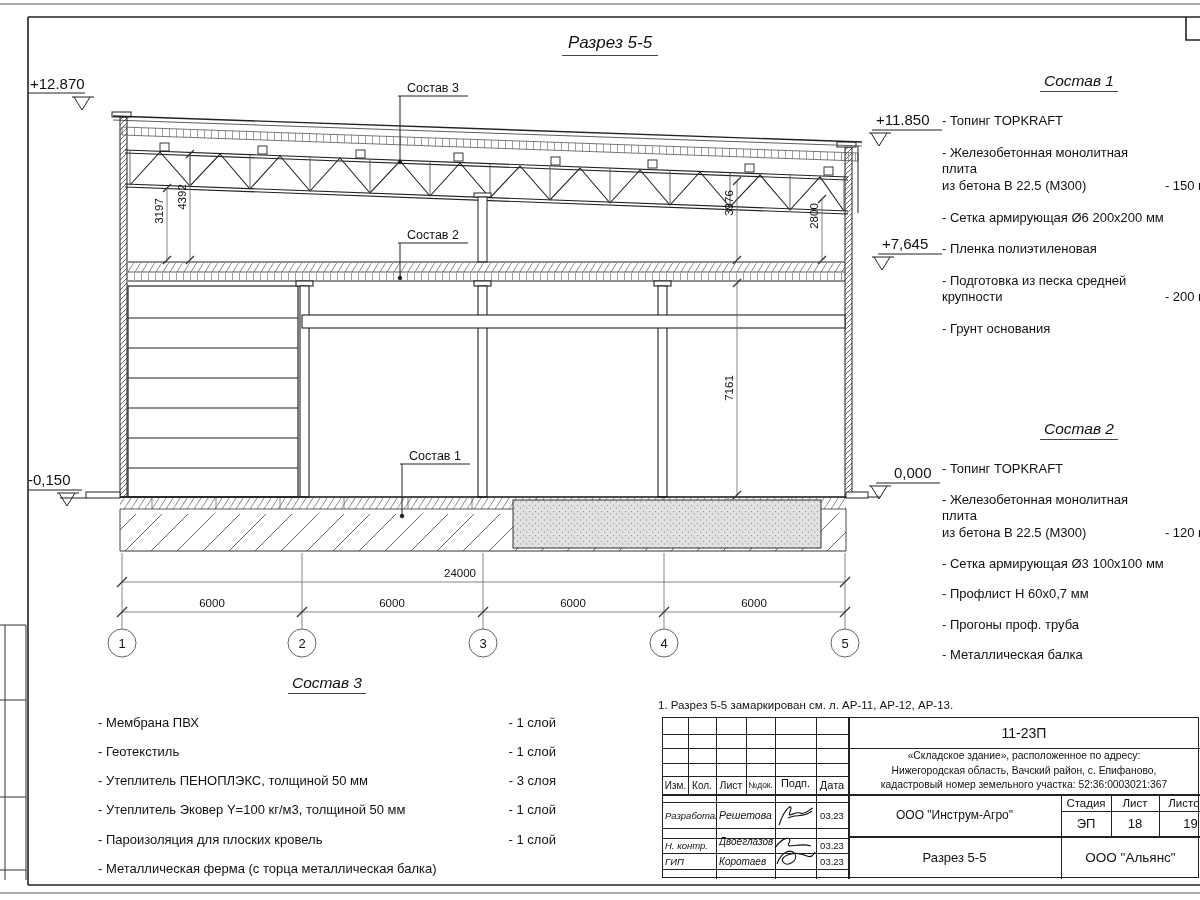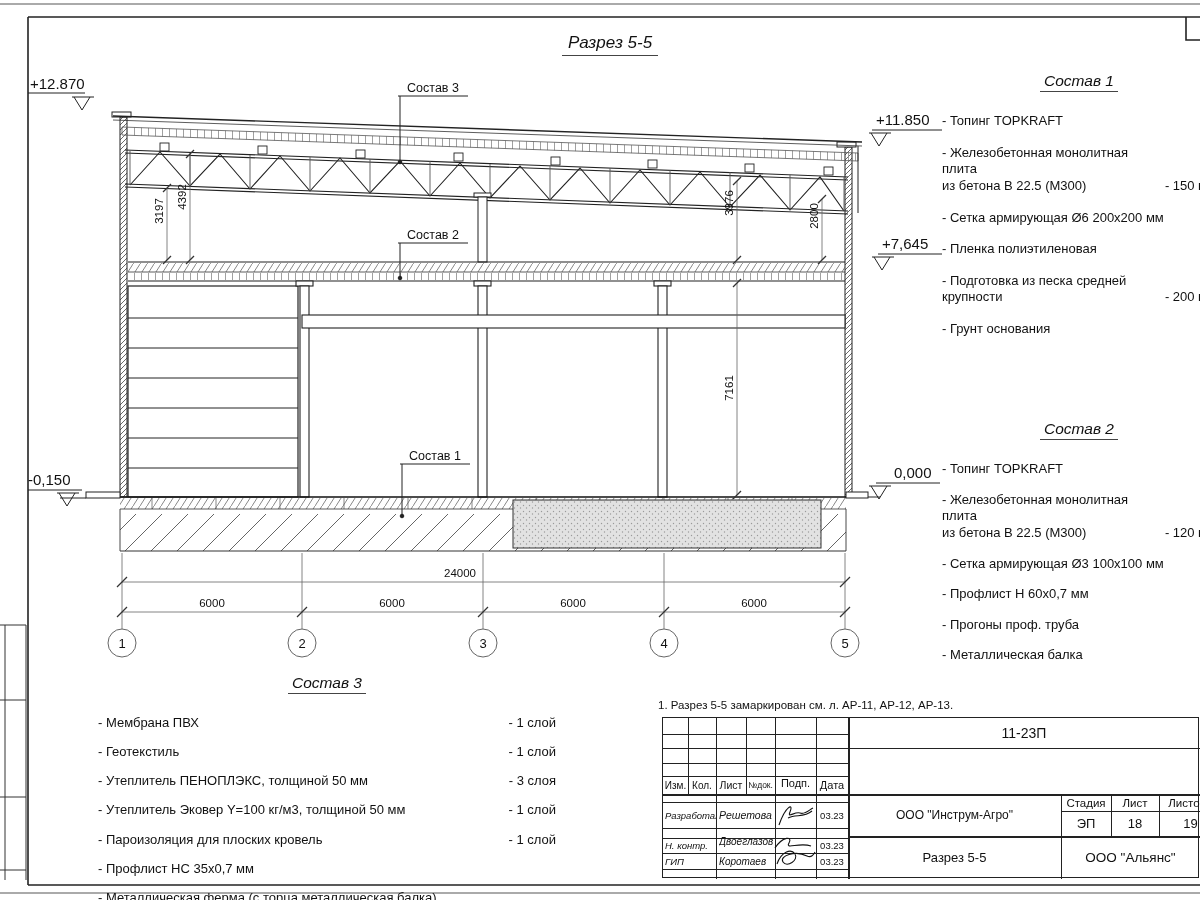--- a/index.html
+++ b/index.html
@@ -380,24 +380,20 @@
       </div>
   <div class="mat-item">
         <span class="mat-name">- Утеплитель Эковер Y=100 кг/м3, толщиной 50 мм</span>
         <span class="mat-value">- 1 слой</span>
       </div>
   <div class="mat-item">
         <span class="mat-name">- Пароизоляция для плоских кровель</span>
         <span class="mat-value">- 1 слой</span>
       </div>
   <div class="mat-item">
-        <span class="mat-name">- Профлист НС 35х0,7 мм</span>
-        <span class="mat-value"></span>
-      </div>
-  <div class="mat-item">
         <span class="mat-name">- Металлическая ферма (с торца металлическая балка)</span>
         <span class="mat-value"></span>
       </div>
 </div>
 
 <div class="note">1. Разрез 5-5 замаркирован см. л. АР-11, АР-12, АР-13.</div>
 
 <div class="tb">
   <i class="vl" style="left:25px;top:0;height:76px"></i>
   <i class="vl" style="left:53px;top:0;height:161px"></i>
@@ -439,20 +435,27 @@
   <div class="tbc" style="left:153px;top:135px;width:32px;height:16px;font-size:9.5px">03.23</div>
 
   <svg class="sig" style="left:113px;top:85px;width:39px;height:26px" viewBox="0 0 39 26">
     <path d="M3,22 C10,2 18,0 14,9 C11,16 19,8 24,10 C29,12 33,7 37,5 M12,15 C20,11 28,15 36,8" stroke="#111" stroke-width="1.1" fill="none"></path>
   </svg>
   <svg class="sig" style="left:108px;top:116px;width:46px;height:38px" viewBox="0 0 46 38">
     <path d="M4,14 C12,2 22,2 18,9 C14,16 28,8 40,12 M6,30 C10,18 20,14 24,20 C28,26 16,34 12,28 C8,22 24,16 36,22 C40,24 42,22 44,18" stroke="#111" stroke-width="1.1" fill="none"></path>
   </svg>
 
   <div class="tbc" style="left:185px;top:0;width:352px;height:30px;font-size:14px">11-23П</div>
+  <div class="tbc" style="left:185px;top:30px;width:352px;height:46px;">
+    <div class="proj">
+      <div>«Складское здание», расположенное по адресу:</div>
+      <div>Нижегородская область, Вачский район, с. Епифаново,</div>
+      <div>кадастровый номер земельного участка: 52:36:0003021:367</div>
+    </div>
+  </div>
   <div class="tbc" style="left:185px;top:76px;width:213px;height:42px;font-size:12px">ООО "Инструм-Агро"</div>
   <div class="tbc" style="left:398px;top:76px;width:50px;height:17px;font-size:11.5px">Стадия</div>
   <div class="tbc" style="left:448px;top:76px;width:48px;height:17px;font-size:11.5px">Лист</div>
   <div class="tbc" style="left:496px;top:76px;width:56px;height:17px;font-size:11.5px">Листов</div>
   <div class="tbc" style="left:398px;top:93px;width:50px;height:25px;font-size:13px">ЭП</div>
   <div class="tbc" style="left:448px;top:93px;width:48px;height:25px;font-size:13px">18</div>
   <div class="tbc" style="left:496px;top:93px;width:63px;height:25px;font-size:13px">19</div>
   <div class="tbc" style="left:185px;top:118px;width:213px;height:43px;font-size:13px">Разрез 5-5</div>
   <div class="tbc" style="left:398px;top:118px;width:139px;height:43px;font-size:13.5px">ООО "Альянс"</div>
 </div>

